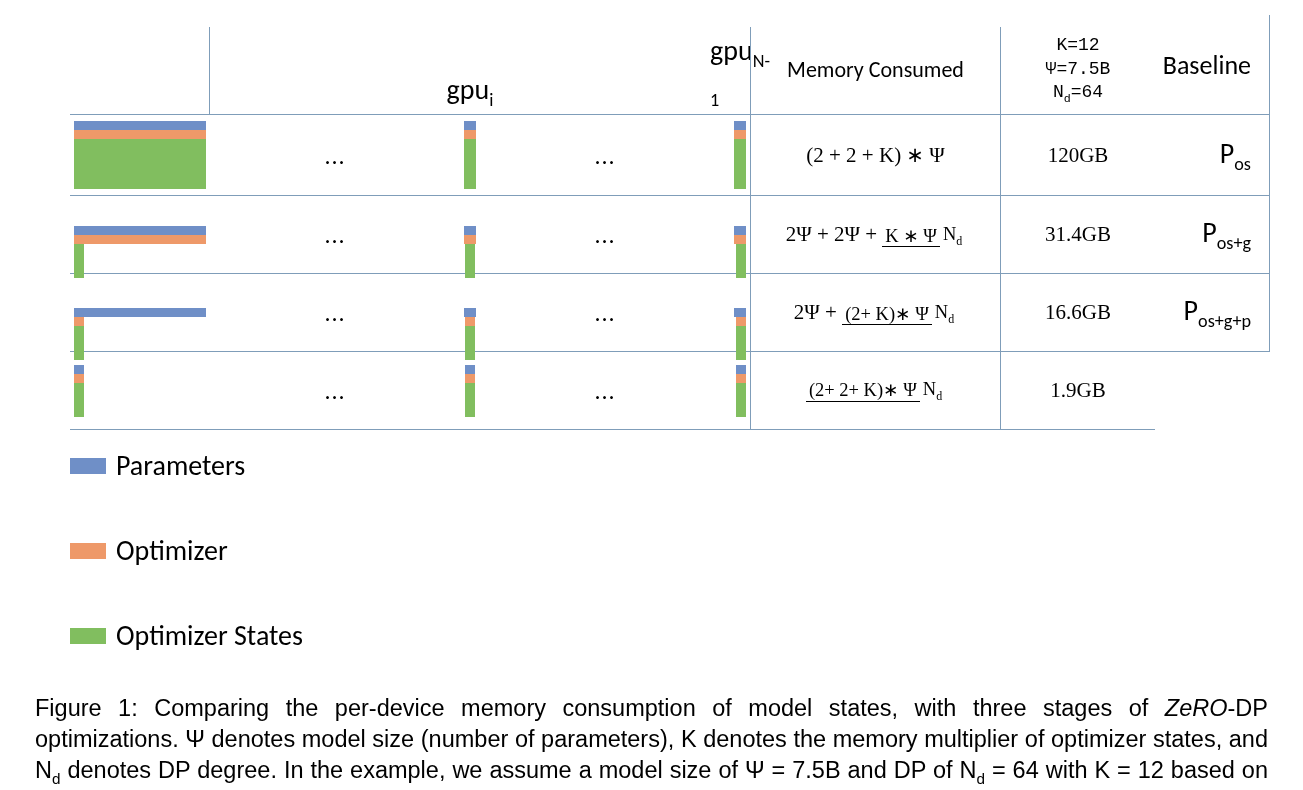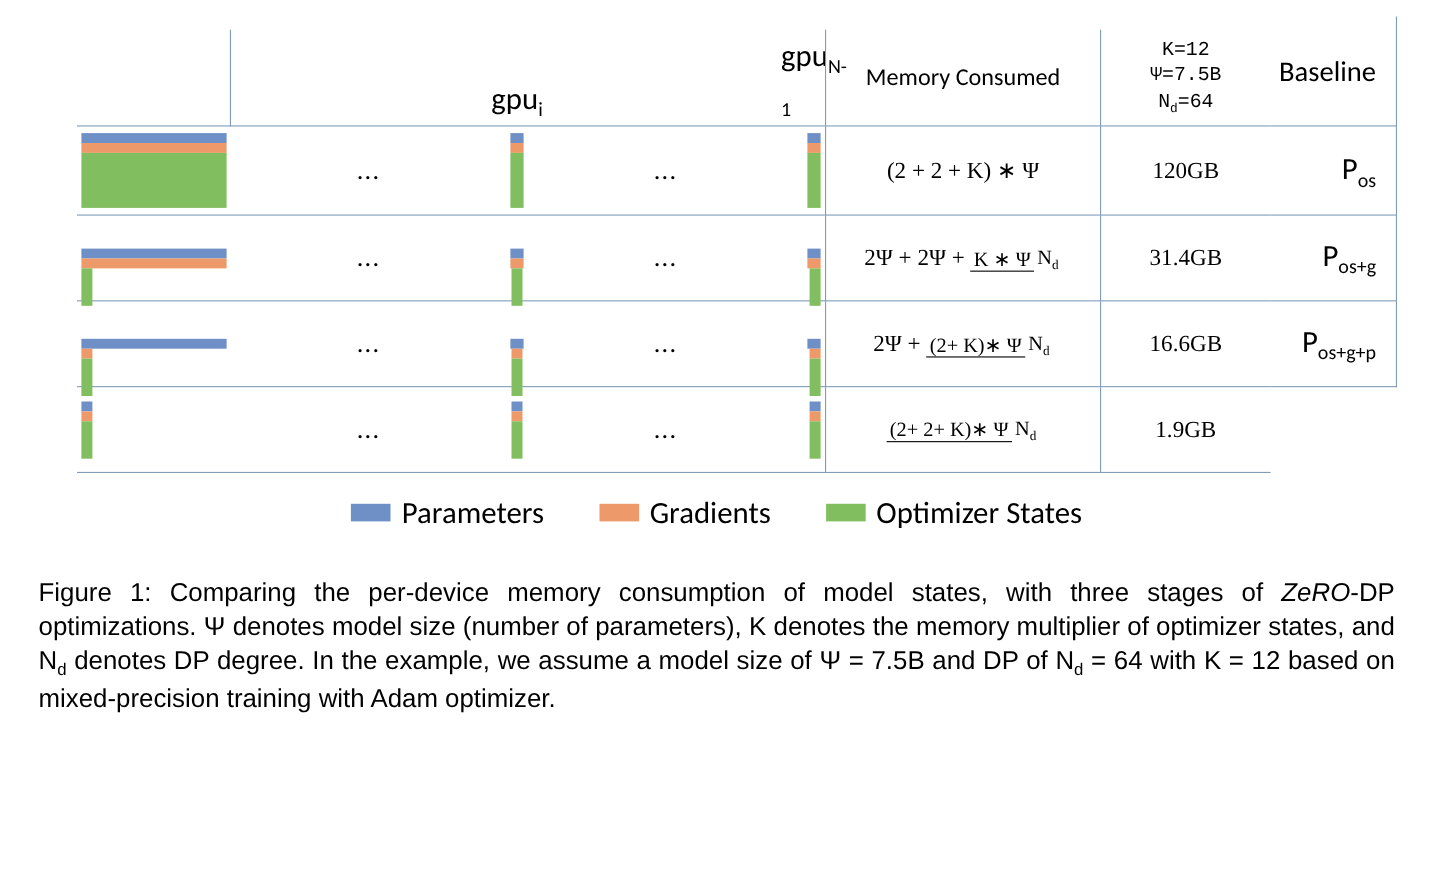--- a/index.html
+++ b/index.html
@@ -77,20 +77,21 @@
 
   .no-bottom { border-bottom: 1.5px solid #7f9db9; }
 
   .legend {
     display:flex;
     gap:50px;
     justify-content:center;
     font-family: Calibri, Arial, sans-serif;
     font-size:28px;
     padding: 18px 0 10px 0;
+    flex-direction: column;
   }
   .legend .sw { width:36px; height:16px; display:inline-block; margin-right:10px; vertical-align:middle; }
   .legend .item { display:flex; align-items:center; }
 
   .caption {
     font-family: Liberation Sans, sans-serif;
     font-size: 23.5px;
     line-height: 1.32;
     text-align: justify;
     padding: 30px 5px 0 5px;
@@ -295,21 +296,21 @@
 
   </div>
 
   <div class="legend">
     <div class="item">
         <span class="sw param"></span>
         <span>Parameters</span>
       </div>
     <div class="item">
         <span class="sw grad"></span>
-        <span>Gradients</span>
+        <span>Optimizer</span>
       </div>
     <div class="item">
         <span class="sw opt"></span>
         <span>Optimizer States</span>
       </div>
   </div>
 </div>
 
 <div class="caption">
   <span>Figure 1: Comparing the per-device memory consumption of model states, with three stages of </span><em>ZeRO</em><span>-DP optimizations. Ψ denotes model size (number of parameters), K denotes the memory multiplier of optimizer states, and N</span><sub>d</sub><span> denotes DP degree. In the example, we assume a model size of Ψ = 7.5B and DP of N</span><sub>d</sub><span> = 64 with K = 12 based on mixed-precision training with Adam optimizer.</span>

